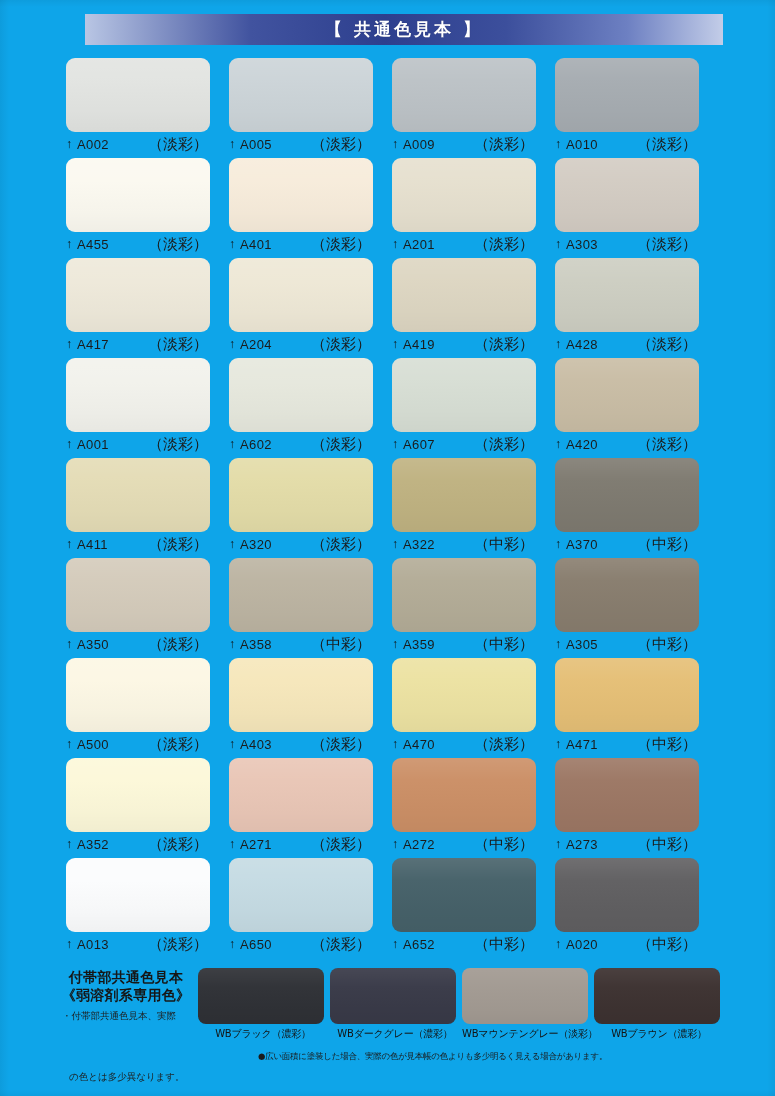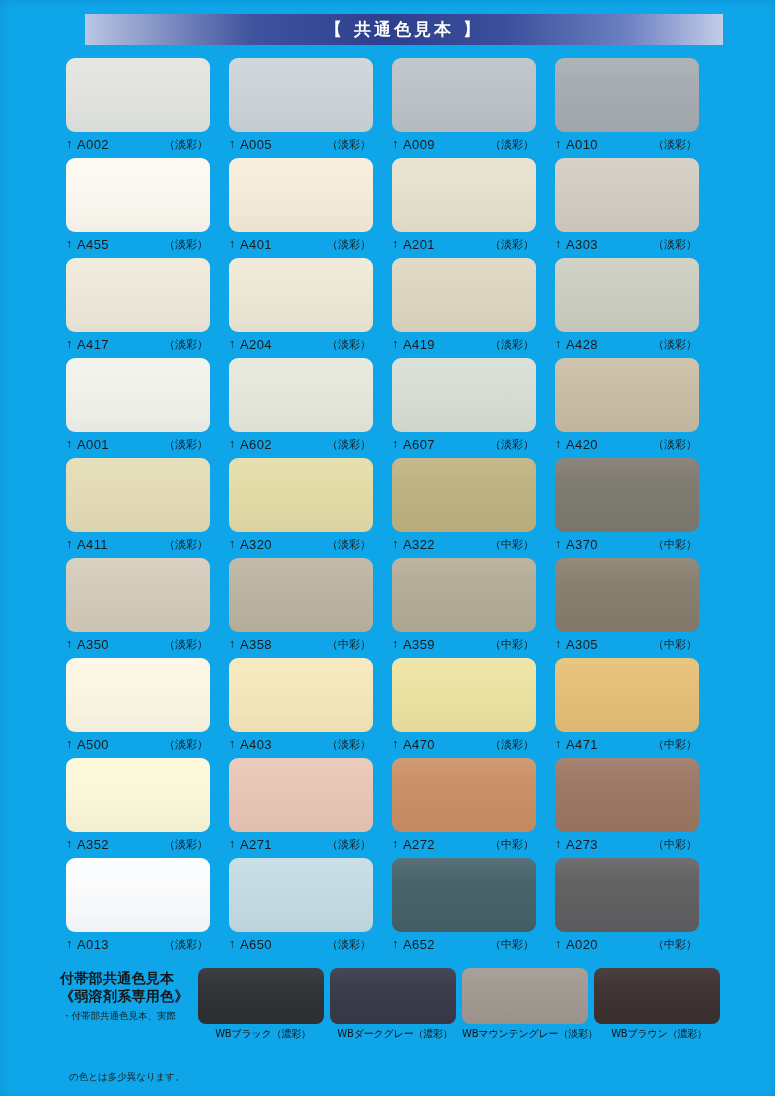--- a/index.html
+++ b/index.html
@@ -118,21 +118,21 @@
     color: #111;
   }
   .caption-code {
     font-size: 13px;
     letter-spacing: 0.4px;
     color: #1b1b1b;
     font-family: "Liberation Sans", sans-serif;
   }
   .caption-tone {
     margin-left: auto;
-    font-size: 11px;
+    font-size: 15px;
     color: #1b1b1b;
     font-family: "DejaVu Sans", sans-serif;
     padding-right: 2px;
   }
 
   
   #accessory-section {
     position: absolute;
     left: 60px;
     top: 968px;
@@ -142,22 +142,22 @@
   #accessory-note {
     position: absolute;
     left: 0;
     top: 2px;
     width: 132px;
   }
   .acc-title-line {
     font-size: 14px;
     font-weight: bold;
     color: #161616;
-    text-align: left;
-    font-family: Liberation Serif, serif;
+    text-align: center;
+    font-family: Liberation Mono, monospace;
     line-height: 1.25;
     letter-spacing: 0.3px;
   }
   #acc-note-text {
     margin-top: 5px;
     font-size: 9.5px;
     color: #1d1d1d;
     font-family: "DejaVu Sans", sans-serif;
     line-height: 1.35;
     text-align: left;
@@ -561,15 +561,16 @@
           <div class="acc-label">WBマウンテングレー（淡彩）</div>
         </div>
         <div class="acc-cell">
           <div class="acc-chip" style="background: rgb(61, 50, 49);"></div>
           <div class="acc-label">WBブラウン（濃彩）</div>
         </div>
       </div>
   </div>
 
   <div id="footnotes">
+      <div class="footnote-line">●広い面積に塗装した場合、実際の色が見本帳の色よりも多少明るく見える場合があります。</div>
     </div>
 
 </div>
 
 </body></html>

